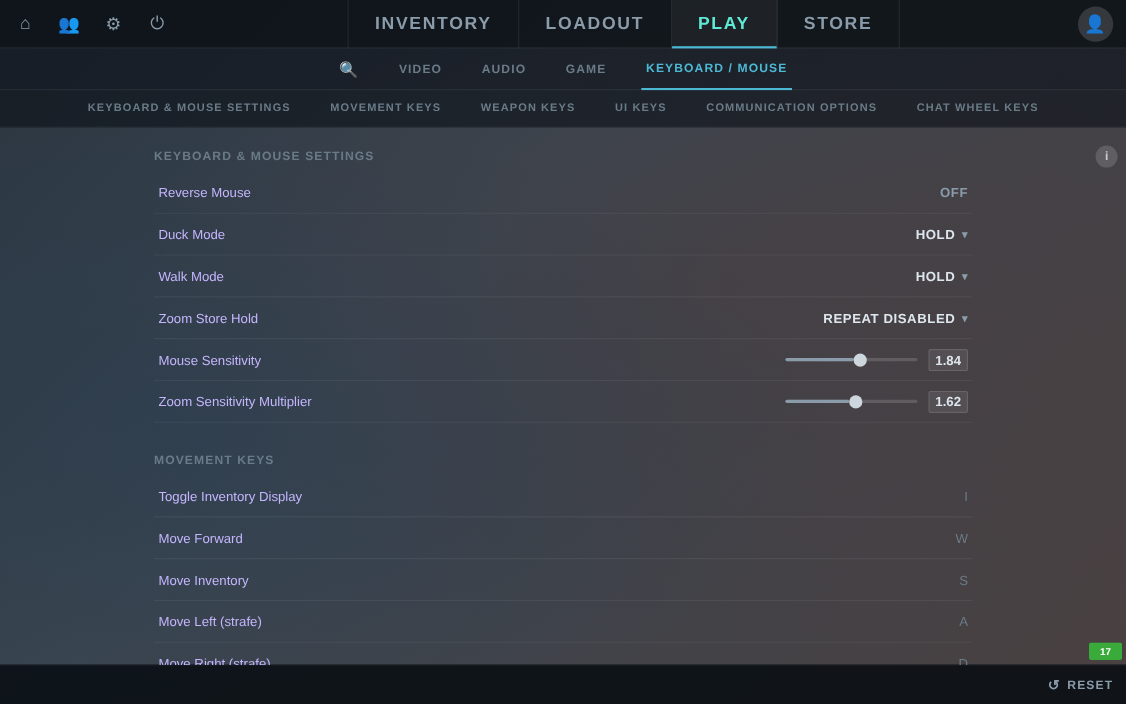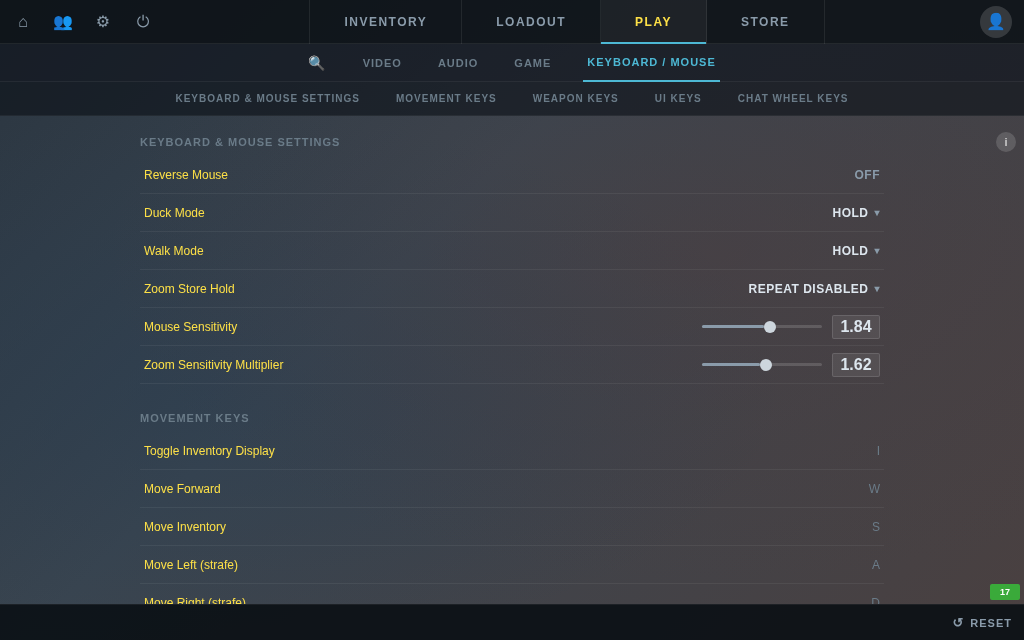--- a/index.html
+++ b/index.html
@@ -61,36 +61,36 @@
       font-size: 16px;
     }
 
     .top-nav-menu {
       display: flex;
       align-items: center;
       gap: 0;
     }
 
     .nav-item {
-      padding: 0 34px;
+      padding: 0 24px;
       height: 44px;
       display: flex;
       align-items: center;
       color: #8a9baa;
-      font-size: 12px;
+      font-size: 16px;
       font-weight: 600;
       letter-spacing: 1.5px;
       text-transform: uppercase;
       cursor: pointer;
       border-right: 1px solid rgba(255,255,255,0.08);
       position: relative;
     }
     .nav-item:first-child { border-left: 1px solid rgba(255,255,255,0.08); }
     .nav-item.active {
-      color: #fde047;
+      color: #5eead4;
       background: rgba(255,255,255,0.05);
     }
     .nav-item.active::after {
       content: '';
       position: absolute;
       bottom: 0;
       left: 0; right: 0;
       height: 2px;
       background: #4db8d4;
     }
@@ -205,21 +205,21 @@
       display: flex;
       align-items: center;
       justify-content: space-between;
       height: 38px;
       border-bottom: 1px solid rgba(255,255,255,0.06);
       padding: 0 4px;
     }
 
     .row-label {
       font-size: 12px;
-      color: #fde047;
+      color: #c4b5fd;
       font-weight: 400;
     }
 
     .row-value {
       font-size: 12px;
       color: #dde6ee;
       font-weight: 600;
       letter-spacing: 0.5px;
       display: flex;
       align-items: center;
@@ -259,24 +259,24 @@
       height: 12px;
       border-radius: 50%;
       background: #cdd6dd;
       position: absolute;
       top: 50%;
       transform: translateY(-50%);
       cursor: pointer;
     }
 
     .slider-value {
-      font-size: 16px;
+      font-size: 12px;
       color: #dde6ee;
       font-weight: 600;
-      width: 48px;
+      width: 36px;
       text-align: center;
       background: rgba(255,255,255,0.08);
       border: 1px solid rgba(255,255,255,0.12);
       padding: 2px 4px;
       border-radius: 2px;
     }
 
     
     .key-value {
       font-size: 12px;
@@ -357,20 +357,21 @@
     <div class="sub-nav-item">Audio</div>
     <div class="sub-nav-item">Game</div>
     <div class="sub-nav-item active">Keyboard / Mouse</div>
   </div>
 
   <div class="settings-tabs">
     <div class="settings-tab">Keyboard &amp; Mouse Settings</div>
     <div class="settings-tab">Movement Keys</div>
     <div class="settings-tab">Weapon Keys</div>
     <div class="settings-tab">UI Keys</div>
+    <div class="settings-tab">Communication Options</div>
     <div class="settings-tab">Chat Wheel Keys</div>
   </div>
 
   <div class="main-content" style="position:relative;">
 
     <div class="info-btn">i</div>
 
     <div class="section-title">Keyboard &amp; Mouse Settings</div>
 
     <div class="settings-row">

